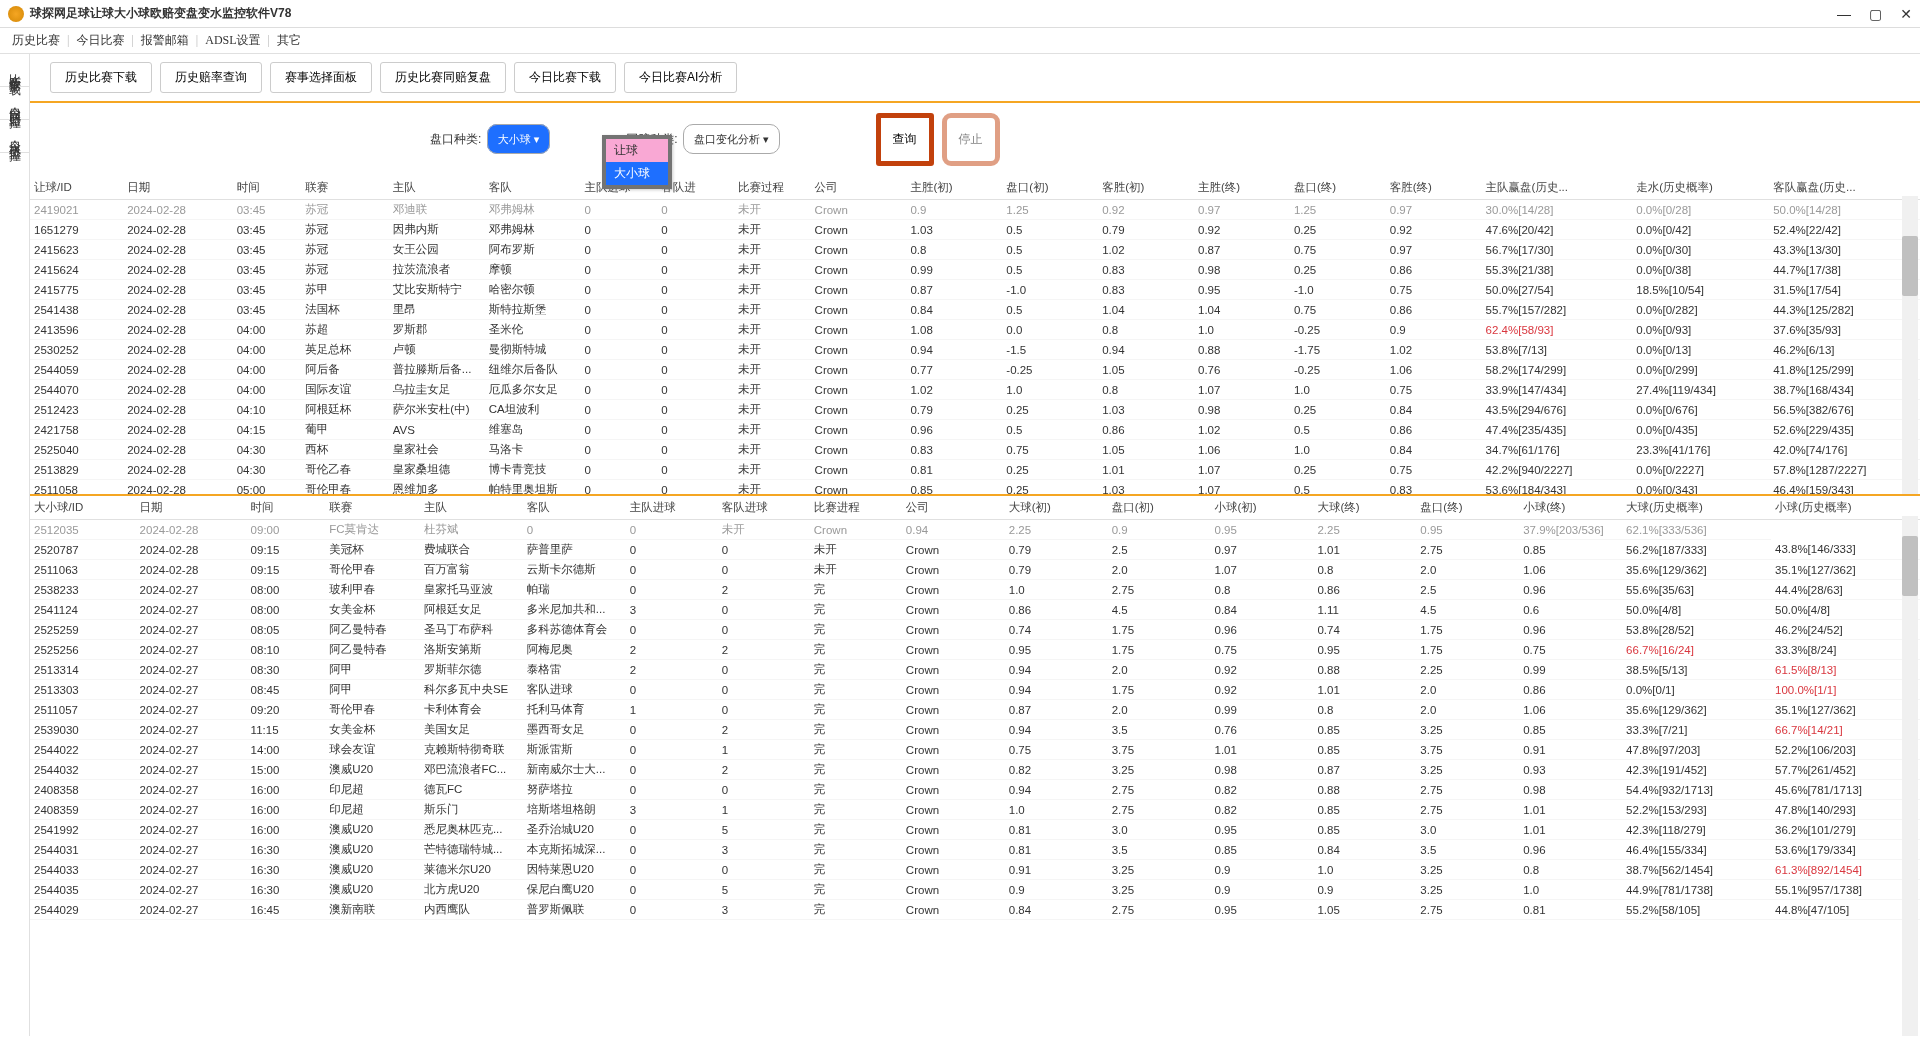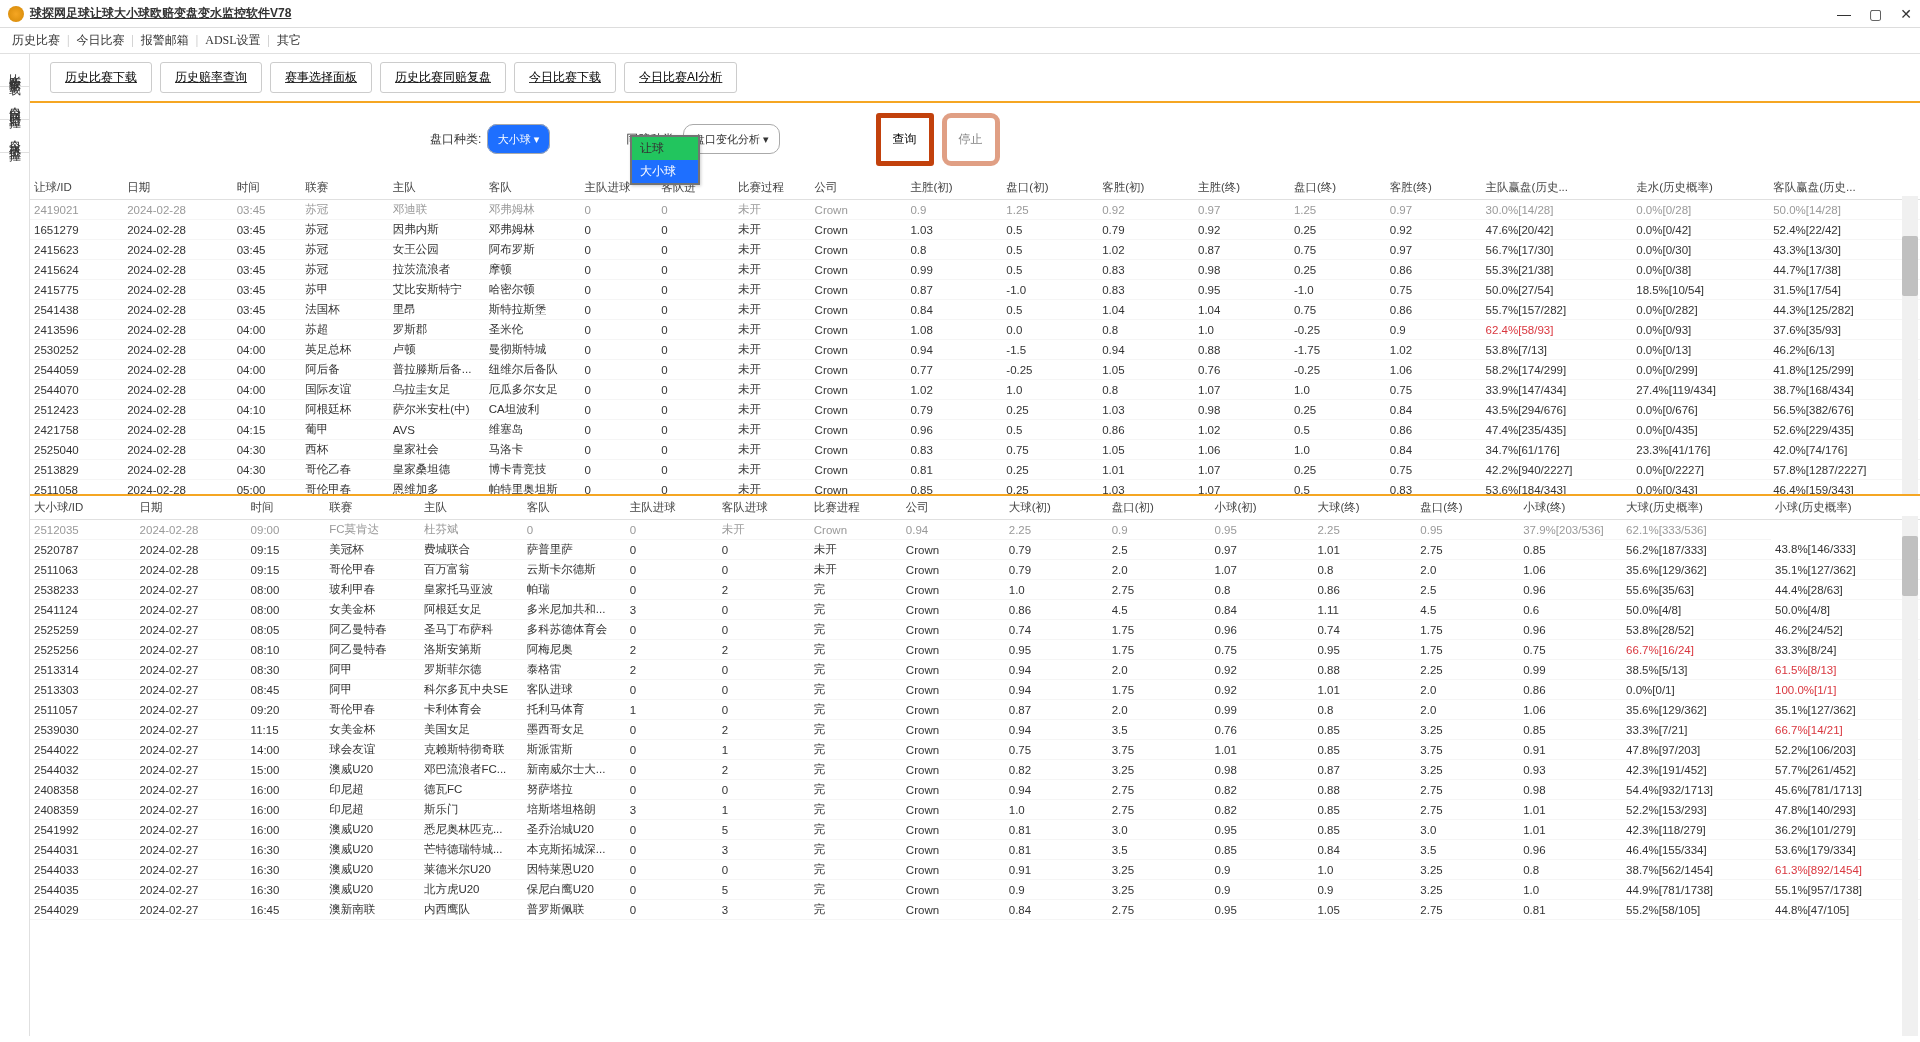--- a/index.html
+++ b/index.html
@@ -1,37 +1,37 @@
 <!DOCTYPE html>
 <html><head>
 <meta charset="utf-8">
 <style>
 * { margin:0; padding:0; box-sizing:border-box; }
 body { font-family:"Microsoft YaHei",Arial,sans-serif; font-size:12px; color:#333; background:#fff; overflow:hidden; }
 .titlebar { display:flex; align-items:center; padding:4px 8px; border-bottom:1px solid #ddd; height:28px; }
 .titlebar .logo { width:16px; height:16px; background:radial-gradient(circle,#f5a623,#d48806); border-radius:50%; margin-right:6px; }
-.titlebar .title { flex:1; font-weight:bold;text-decoration:underline; }
+.titlebar .title { flex:1; font-weight:bold; }
 .titlebar .win-btns { display:flex; gap:18px; font-size:14px; color:#333; }
 .titlebar .win-btns span { cursor:pointer; }
 .menubar { padding:4px 12px; font-size:12px; color:#333; border-bottom:1px solid #e0e0e0; }
 .menubar span { margin-right:4px;font-family:Liberation Serif, serif; }
 .menubar .sep { color:#bbb; }
 .main { display:flex; height:calc(100vh - 60px); }
 .sidebar { width:30px; border-right:1px solid #e0e0e0; display:flex; flex-direction:column; }
 .side-tab { writing-mode:vertical-rl; text-orientation:upright; padding:10px 6px; border-bottom:1px solid #e0e0e0; font-size:12px; cursor:pointer; text-align:center; letter-spacing:2px; }
 .content { flex:1; display:flex; flex-direction:column; overflow:hidden; }
-.toolbar { display:flex; gap:8px; padding:8px 20px; align-items:center; border-bottom:2px solid #f5a623;text-decoration:underline; }
+.toolbar { display:flex; gap:8px; padding:8px 20px; align-items:center; border-bottom:2px solid #f5a623; }
 .tool-btn { padding:6px 14px; border:1px solid #ccc; background:#fff; border-radius:3px; cursor:pointer; font-size:12px; }
 .filters { display:flex; align-items:center; gap:16px; padding:10px 100px 10px 400px; position:relative; }
 .filters label { margin-right:2px; }
 .filters select,.filters .sel { border:1px solid #aaa; border-radius:10px; padding:8px 10px; font-size:11px; min-width:90px; }
 .sel-blue { background:#1e6fff; color:#fff; }
 .query-btn,.stop-btn { padding:13px 12px; border:5px solid #c2410c; background:#fff; border-radius:3px; font-size:12px; cursor:pointer; }
 .stop-btn { opacity:0.5;border-radius:9px; }
-.dropdown { position:absolute; left:600px; top:32px; width:70px; background:#22c55e; border:2px solid #737373; z-index:10; box-shadow:1px 1px 3px rgba(0,0,0,0.2); }
+.dropdown { position:absolute; left:572px; top:32px; width:70px; background:#f9a8d4; border:4px solid #737373; z-index:10; box-shadow:1px 1px 3px rgba(0,0,0,0.2); }
 .dropdown div { padding:3px 8px; font-size:12px; cursor:pointer; }
 .dropdown .hover { background:#1e6fff; color:#fff; }
 .table-wrap { flex:1; overflow:auto; position:relative; }
 .table-wrap.half { flex:none; height:320px; border-bottom:2px solid #f5a623; }
 table { width:100%; border-collapse:collapse; font-size:11.5px; table-layout:fixed; }
 th { text-align:left; padding:4px 4px; font-weight:normal; color:#444; border-bottom:1px solid #e0e0e0; background:#fff; position:sticky; top:0; white-space:nowrap; overflow:hidden;margin-top:27px; }
 td { padding:2px 4px; border-bottom:1px solid #f5f5f5; white-space:nowrap; overflow:hidden; text-overflow:ellipsis; }
 tr.cut td { color:#999; }
 .red { color:#d9363e; font-weight:500; }
 .scrollbar { position:absolute; right:2px; width:16px; background:#f0f0f0; top:20px; bottom:0; }

